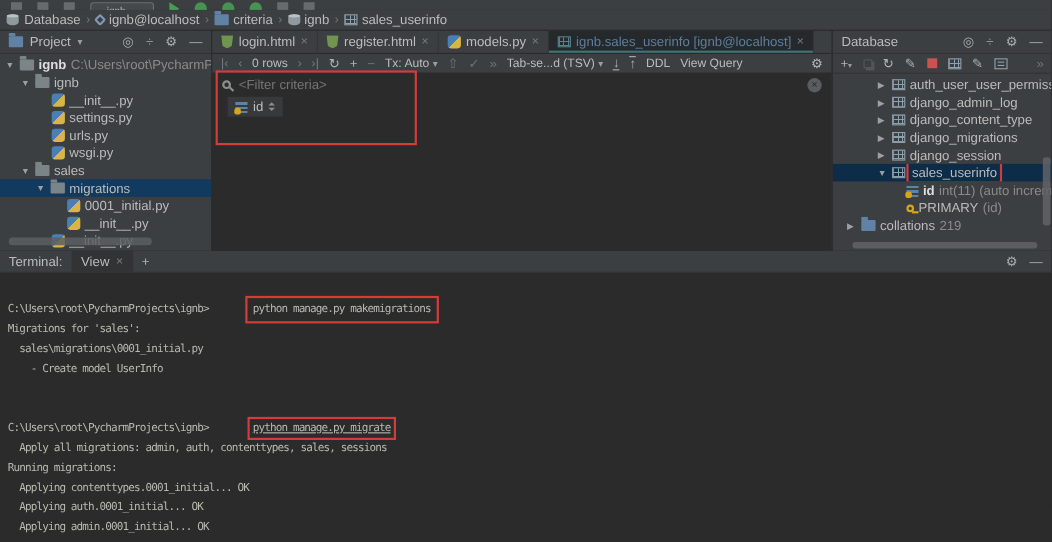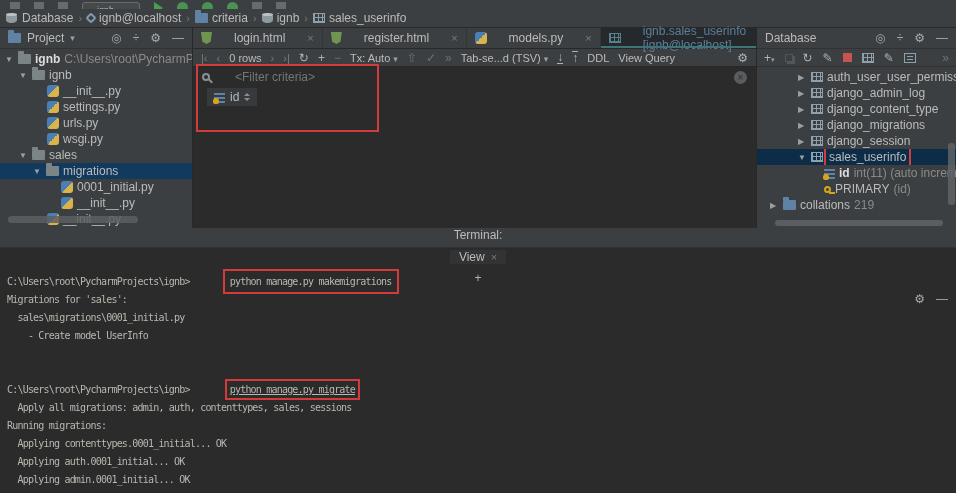--- a/index.html
+++ b/index.html
@@ -74,44 +74,44 @@
   .tarrow { font-size:8px; color:#9da0a3; width:9px; flex:none; }
   .trow b { color:#dddddd; }
   .dim { color:#8a8a8a; }
   .pl0 { padding-left:5px; } .pl1 { padding-left:19px; } .pl2f { padding-left:47px; }
   .pl2 { padding-left:33px; } .pl3f { padding-left:61px; }
   .sel-blue { background:#113a5e; }
   .hscroll { position:absolute; left:8px; bottom:5px; width:130px; height:7px; background:#5c5f61; border-radius:4px; opacity:.85; }
   
   .editor { position:absolute; left:193px; top:0; width:563px; height:200px; background:#2b2b2b; }
   .tabbar { height:21px; background:#3c3f41; border-bottom:1px solid #282828; display:flex; }
-  .tab { display:inline-flex; align-items:center; gap:22px; padding:0 8px; border-right:1px solid #333638; color:#bbbbbb; cursor:default; }
+  .tab { display:inline-flex; align-items:center; gap:5px; padding:0 8px; border-right:1px solid #333638; color:#bbbbbb; cursor:default; }
   .tab .x { color:#7a7a7a; font-size:11px; }
   .tab.active { background:#26292b; color:#5c7e9c; position:relative; }
   .tab.active::after { content:''; position:absolute; left:0; right:0; bottom:0; height:2px; background:#3e7478; }
   .etoolbar { height:18px; background:#3c3f41; border-bottom:1px solid #282828;
     display:flex; align-items:center; gap:9px; padding:0 8px; font-size:11px; color:#bbbbbb; white-space:nowrap; overflow:hidden; }
   .etoolbar .pg { color:#7a7d80; }
-  .filter-row { height:20px; display:flex; align-items:center; gap:25px; padding:0 9px; }
+  .filter-row { height:20px; display:flex; align-items:center; gap:7px; padding:0 9px; }
   .filter-row input { flex:1; background:transparent; border:none; outline:none; color:#888;
     font-family:"Liberation Sans",sans-serif; font-size:12px; }
   .colhdr-row { height:20px; display:flex; align-items:center; }
   .col-chip { margin-left:14px; display:inline-flex; align-items:center; gap:5px; padding:2px 7px; background:#37393b; }
   .annot-box { position:absolute; border:2px solid #d43b3b; pointer-events:none; z-index:5; }
   
   .db-panel { position:absolute; left:756px; top:0; width:200px; height:200px; background:#3c3f41; border-left:1px solid #282828; overflow:hidden; }
   .db-toolbar { height:18px; display:flex; align-items:center; gap:10px; padding:0 7px; border-bottom:1px solid #323232; }
   .dpl-root { padding-left:13px; } .dpl-table { padding-left:41px; } .dpl-col { padding-left:67px; }
   .db-sel { background:#0d2c47; }
   .red-outline { outline:2px solid #d43b3b; outline-offset:1px; padding:0 2px; }
   .vscroll { position:absolute; right:1px; top:115px; width:7px; height:62px; background:#606366; border-radius:3px; opacity:.85; }
   .db-hscroll { position:absolute; left:18px; bottom:2px; width:168px; height:6px; background:#606366; border-radius:3px; opacity:.85; }
   
   .terminal { position:absolute; left:0; top:228px; width:956px; height:265px; background:#2b2b2b; }
-  .term-hdr { height:20px; background:#3c3f41; border-bottom:1px solid #323232; display:flex; align-items:center; padding:0 8px; gap:8px;flex-direction:column; }
+  .term-hdr { height:20px; background:#3c3f41; border-bottom:1px solid #323232; display:flex; align-items:center; padding:0 8px; gap:8px; }
   .term-tab { display:inline-flex; align-items:center; gap:6px; height:20px; padding:0 9px; background:#313335; color:#bbbbbb; }
   .term-tab .x { color:#7a7a7a; font-size:11px; }
   .term-body { position:relative; height:245px; overflow:hidden; padding:7px 0 0 7px;
     font-family:"DejaVu Sans Mono", monospace; font-size:10px; letter-spacing:-0.8px;
     line-height:18px; color:#b8b8b0; }
   .tl { height:18px; white-space:pre; }
   .annot { outline:2px solid #d43b3b;margin-left:40px; }
   .a1 { outline-offset:5px; } .a2 { outline-offset:3px;text-decoration:underline; }
   .watermark { position:absolute; right:7px; bottom:7px; color:#8f8f8f; font-size:12px;
     font-family:"Liberation Sans",sans-serif; letter-spacing:0; }

